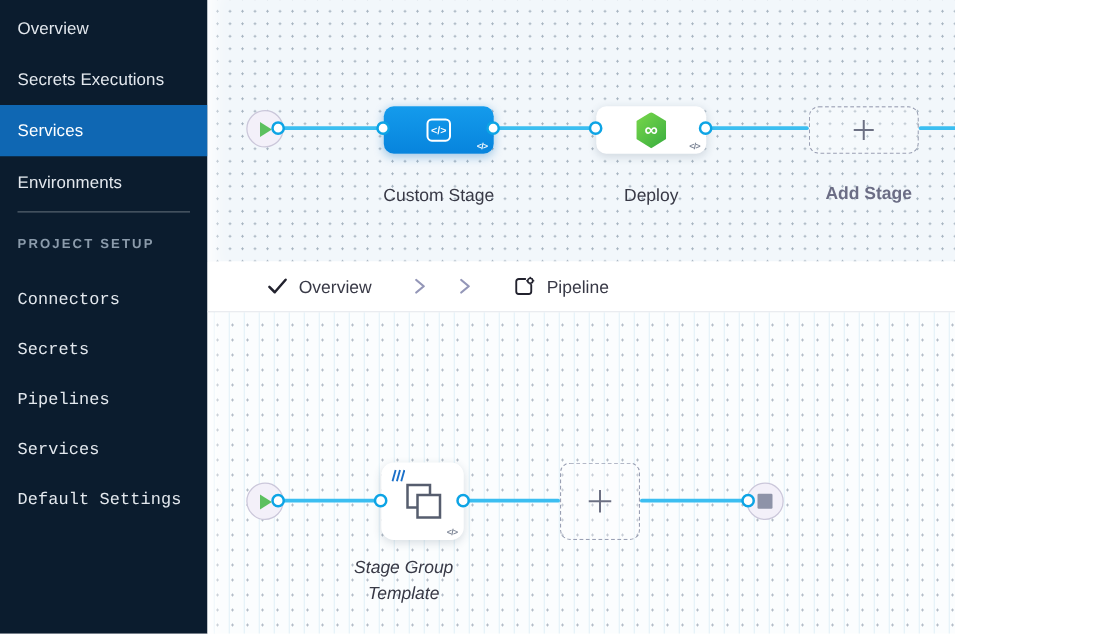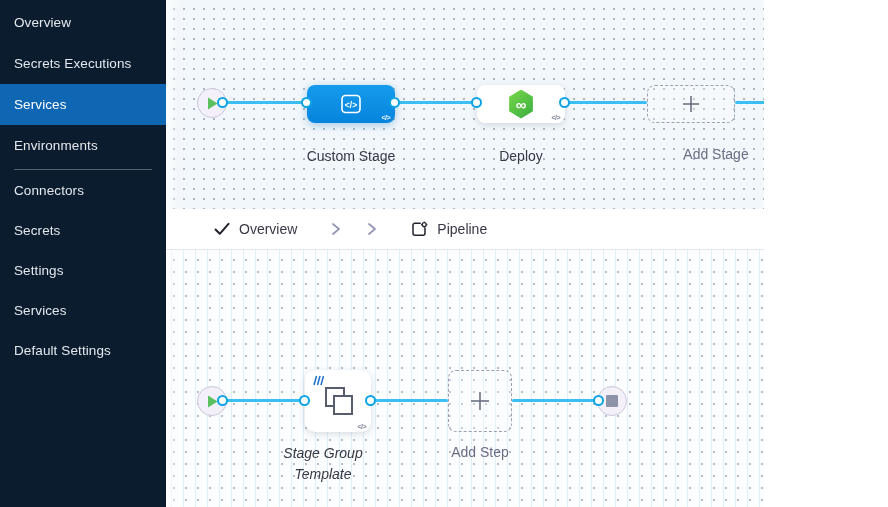--- a/index.html
+++ b/index.html
@@ -9,21 +9,21 @@
 
   
   .sidebar { width:166px; height:507px; background:#0b1c2e; flex:0 0 166px;
     padding-top:2px; color:#e3e8ee; }
   .side-item { height:41px; display:flex; align-items:center;
     padding:0 14px; font-size:13.5px; letter-spacing:.1px; cursor:pointer; color:#e3e8ee; }
   .side-item.active { background:#0f67b3; color:#ffffff; }
   .side-divider { border-top:1px solid #55616e; margin:3px 14px 0 14px; }
   .side-section { height:50px; display:flex; align-items:center; padding:0 14px;
     font-size:10.5px; letter-spacing:1.7px; color:#8b9bab; font-weight:600; }
-  .setup-item { height:40px; }
+  .setup-item { height:40px;font-family:Liberation Mono, monospace; }
 
   
   .main { flex:1; display:flex; flex-direction:column; min-width:0; }
 
   .canvas { position:relative; overflow:hidden; }
   .canvas-stage { height:209px;
     background-color:#f2f7fb;
     background-image:radial-gradient(circle, #a9b6c2 0.8px, transparent 1px);
     background-size:10px 10px; background-position:3px 4px;
     box-shadow:inset 14px 0 12px -8px rgba(255,255,255,0.85); }
@@ -87,24 +87,25 @@
 
 <div class="app">
 
   <aside class="sidebar">
     <div class="side-item">Overview</div>
     <div class="side-item">Secrets Executions</div>
     <div class="side-item active">Services</div>
     <div class="side-item">Environments</div>
 
     <div class="side-divider"></div>
+    <div class="side-section">PROJECT SETUP</div>
 
     <div class="side-item setup-item">Connectors</div>
     <div class="side-item setup-item">Secrets</div>
-    <div class="side-item setup-item">Settings</div>
+    <div class="side-item setup-item">Pipelines</div>
     <div class="side-item setup-item">Services</div>
     <div class="side-item setup-item">Default Settings</div>
   </aside>
 
   <div class="main">
 
     <section class="canvas canvas-stage">
 
       <div class="edge" style="left:46px;top:101px;width:95px;"></div>
       <div class="edge" style="left:229px;top:101px;width:82px;"></div>
@@ -145,21 +146,21 @@
 
       <div class="port" style="left:51px;top:97px;"></div>
       <div class="port" style="left:135px;top:97px;"></div>
       <div class="port" style="left:223px;top:97px;"></div>
       <div class="port" style="left:305px;top:97px;"></div>
       <div class="port" style="left:393px;top:97px;"></div>
       <div class="port" style="left:645px;top:97px;"></div>
 
       <div class="node-label" style="left:111px;top:146px;width:148px;">Custom Stage</div>
       <div class="node-label" style="left:281px;top:146px;width:148px;">Deploy</div>
-      <div class="node-label muted" style="left:476px;top:144px;width:148px;">Add Stage</div>
+      <div class="node-label muted" style="left:455px;top:144px;width:148px;font-weight:bold;">Add Stage</div>
     </section>
 
     <nav class="tabbar">
       <div class="tab">
         <svg width="16" height="14" viewBox="0 0 16 14">
           <path d="M1.5 7.5 L5.8 11.8 L14.5 1.8" fill="none" stroke="#22222e" stroke-width="2" stroke-linecap="round" stroke-linejoin="round"></path>
         </svg>
         <span>Overview</span>
       </div>
       <span class="tab-sep">
@@ -220,17 +221,16 @@
       <div class="term-node" style="left:431px;top:136px;">
         <div class="end-square"></div>
       </div>
 
       <div class="port" style="left:51px;top:145px;"></div>
       <div class="port" style="left:133px;top:145px;"></div>
       <div class="port" style="left:199px;top:145px;"></div>
       <div class="port" style="left:427px;top:145px;"></div>
 
       <div class="node-label" style="left:92px;top:193px;width:130px;font-style:italic;">Stage Group Template</div>
-      <div class="node-label muted" style="left:250px;top:192px;width:128px;">Add Step</div>
     </section>
 
   </div>
 </div>
 
 </body></html>

